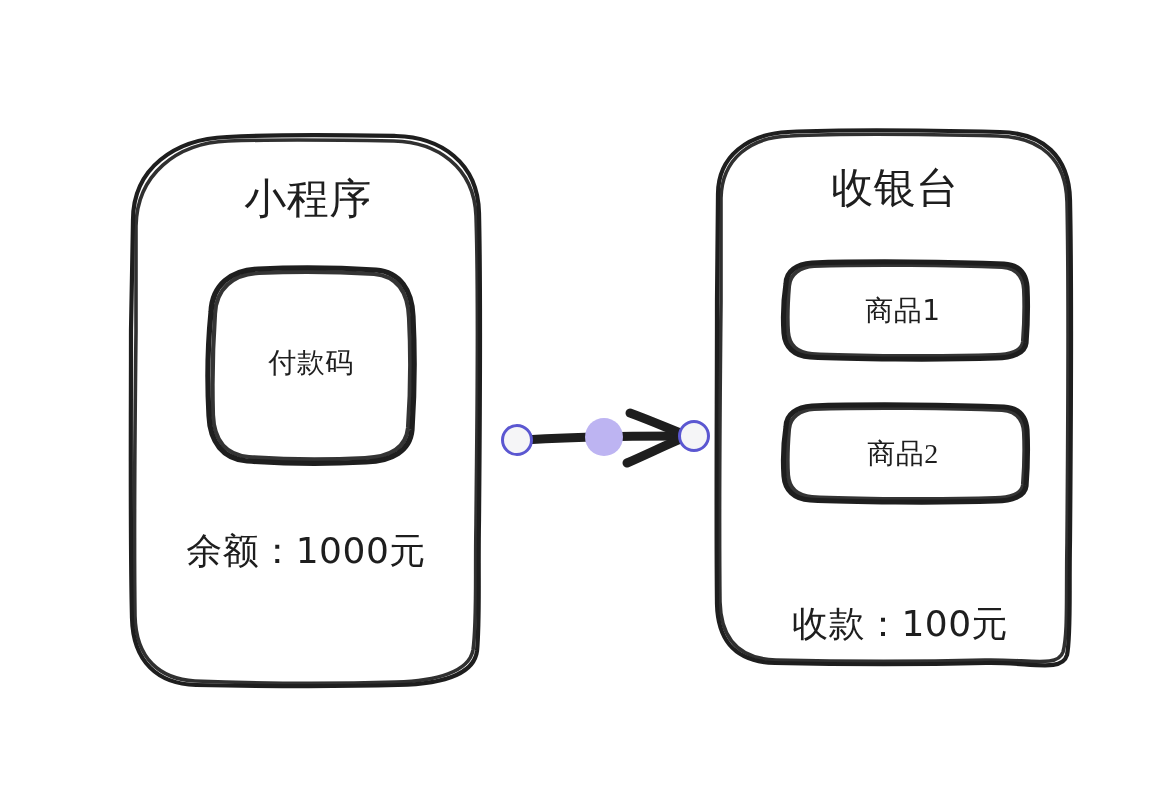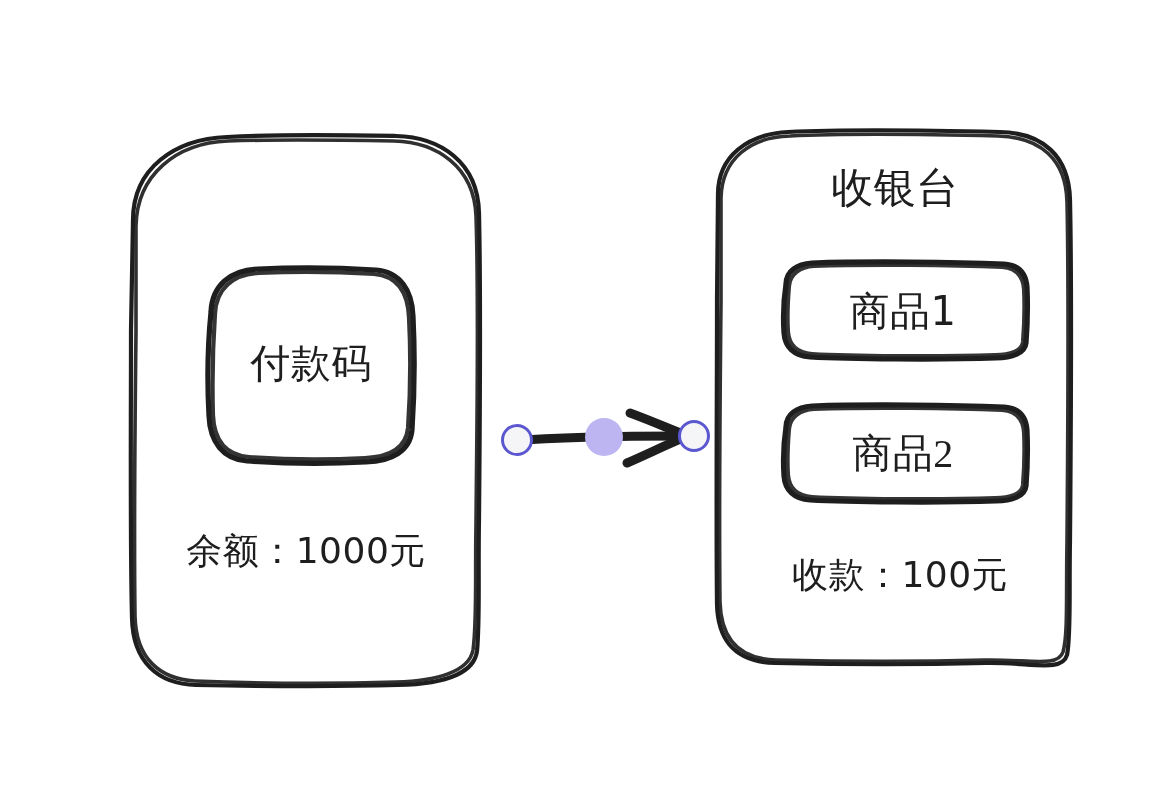--- a/index.html
+++ b/index.html
@@ -39,21 +39,21 @@
     user-select: none;
   }
   .label.centered {
     transform: translate(-50%, -50%);
   }
   .t-card-title {
     font-size: 42px;
     line-height: 50px;
   }
   .t-inner {
-    font-size: 40px;
+    font-size: 28px;
     line-height: 48px;
   }
   .t-foot {
     font-size: 36px;
     line-height: 44px;
     margin-top: 16px;
   }
   .hit {
     position: absolute;
     background: transparent;
@@ -198,32 +198,33 @@
       <circle cx="604" cy="437" r="19" fill="#bdb4f2"></circle>
     </g>
     <g>
       <circle cx="517" cy="440" r="14.5" fill="#f5f5f7" stroke="#5b57d1" stroke-width="3"></circle>
     </g>
     <g>
       <circle cx="694" cy="436" r="14.5" fill="#f5f5f7" stroke="#5b57d1" stroke-width="3"></circle>
     </g>
   </svg>
 
+  <div class="label t-card-title centered" style="left:308px; top:199px;">小程序</div>
 
   <div class="label t-inner centered" style="left:311px; top:363px;text-align:center;">付款码</div>
 
   <div class="label t-foot centered" style="left:306px; top:535px;">余额：1000元</div>
 
   <div class="label t-card-title centered" style="left:895px; top:188px;">收银台</div>
 
   <div class="label t-inner centered" style="left:903px; top:311px;">商品1</div>
 
   <div class="label t-inner centered" style="left:903px; top:454px;font-family:Liberation Serif, serif;">商品2</div>
 
-  <div class="label t-foot centered" style="left:900px; top:559px;">收款：100元</div>
+  <div class="label t-foot centered" style="left:900px; top:608px;">收款：100元</div>
 
   <div class="hit" style="left:128px; top:132px; width:356px; height:558px;"></div>
   <div class="hit" style="left:207px; top:264px; width:210px; height:202px;"></div>
   <div class="hit" style="left:714px; top:128px; width:360px; height:540px;"></div>
   <div class="hit" style="left:783px; top:260px; width:246px; height:102px;"></div>
   <div class="hit" style="left:783px; top:403px; width:246px; height:102px;"></div>
   <div class="hit" style="left:500px; top:408px; width:210px; height:60px;"></div>
 
 </div>
 

